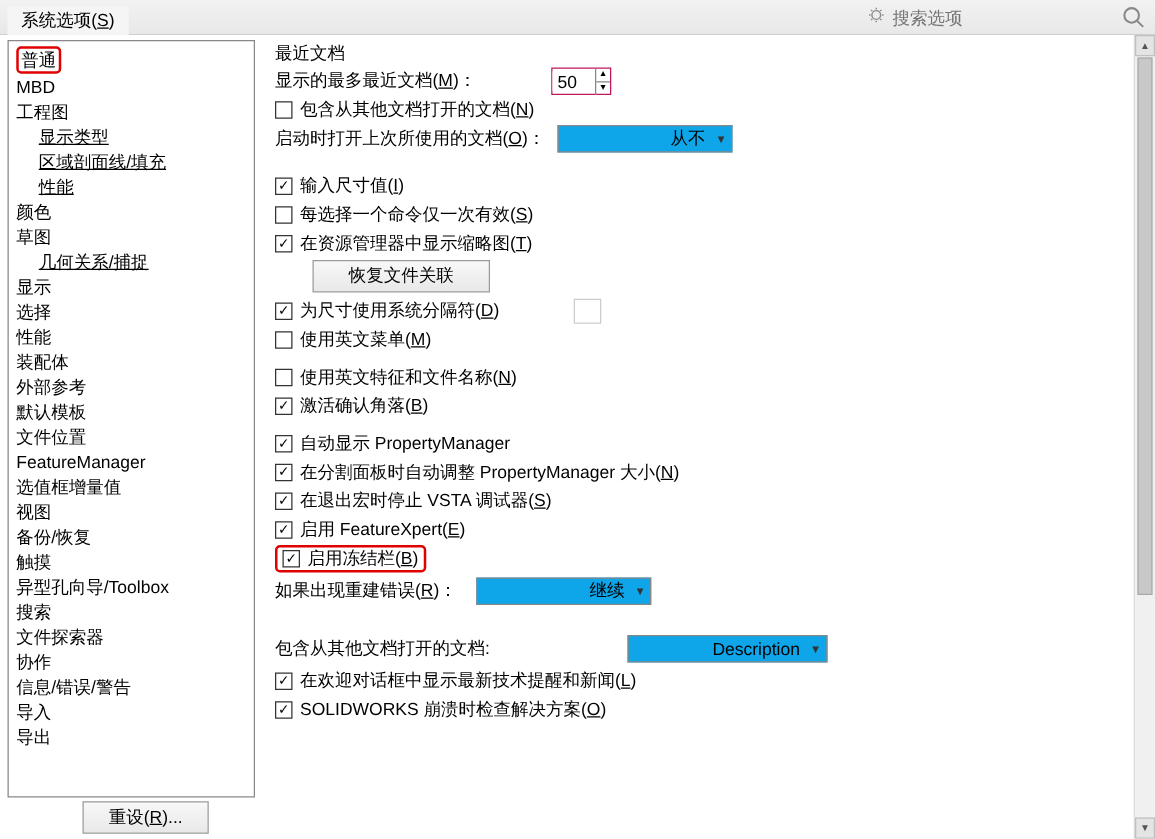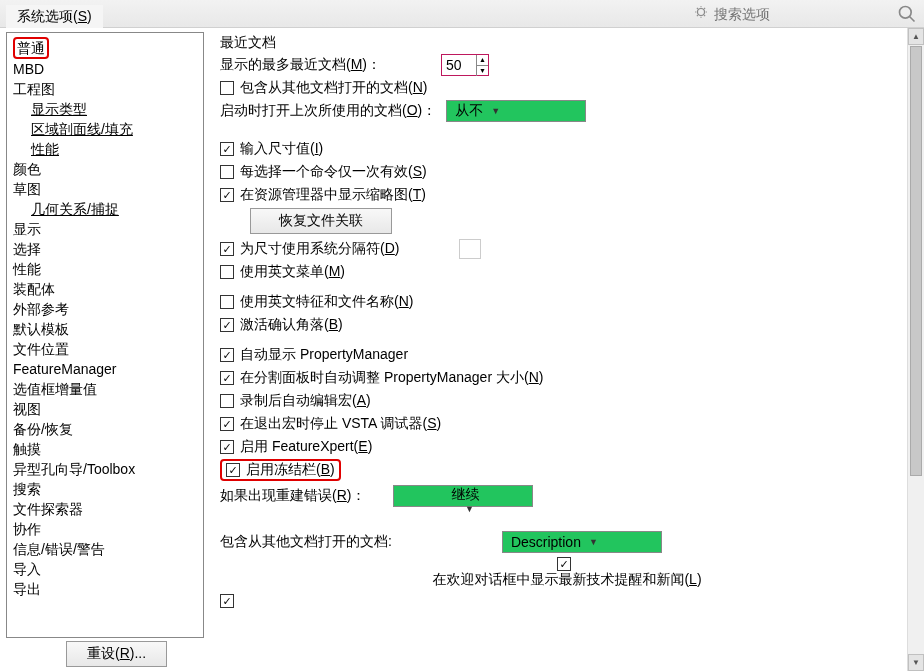--- a/index.html
+++ b/index.html
@@ -142,23 +142,23 @@
     font-size: 7px;
     line-height: 10px;
     padding: 0 2px;
     text-align: center;
     cursor: pointer;
   }
   .spinner .arrows div:first-child { border-bottom: 1px solid #888; }
   .select {
     display: inline-flex;
     align-items: center;
-    justify-content: flex-start;
+    justify-content: flex-end;
     border: 1px solid #888;
-    background: #22c55e;
+    background: #0ea5e9;
     height: 22px;
     padding: 0 4px 0 8px;
     min-width: 140px;
     margin-left: 10px;
   }
   .select .chev {
     font-size: 9px;
     color: #333;
     margin-left: 8px;
   }
@@ -340,59 +340,56 @@
     <div class="gap-sm"></div>
     <div class="row">
         <span class="cb checked"></span>
         <span>自动显示 PropertyManager</span>
       </div>
     <div class="row">
         <span class="cb checked"></span>
         <span><span>在分割面板时自动调整 PropertyManager 大小</span>(<span class="u">N</span>)</span>
       </div>
     <div class="row">
-        <span class="cb"></span>
-        <span><span>录制后自动编辑宏</span>(<span class="u">A</span>)</span>
-      </div>
-    <div class="row">
         <span class="cb checked"></span>
         <span><span>在退出宏时停止 VSTA 调试器</span>(<span class="u">S</span>)</span>
       </div>
     <div class="row">
         <span class="cb checked"></span>
         <span><span>启用 FeatureXpert</span>(<span class="u">E</span>)</span>
       </div>
     <div class="row">
       <span class="highlight-row">
         <span class="cb checked"></span>
           <span><span>启用冻结栏</span>(<span class="u">B</span>)</span>
       </span>
     </div>
     <div class="row" style="margin-top:4px;">
       <span><span>如果出现重建错误</span>(<span class="u">R</span>)：</span>
-      <span class="select" style="margin-left:28px;flex-direction:column;">
+      <span class="select" style="margin-left:16px;">
         <span>继续</span>
           <span class="chev">▼</span>
       </span>
     </div>
 
     <div class="gap-lg"></div>
     <div class="row">
       <span>包含从其他文档打开的文档:</span>
       <span class="select" style="min-width:160px;margin-left:110px;">
         <span>Description</span>
           <span class="chev">▼</span>
       </span>
     </div>
-    <div class="row" style="margin-top:4px;flex-direction:column;">
+    <div class="row" style="margin-top:4px;">
         <span class="cb checked"></span>
         <span><span>在欢迎对话框中显示最新技术提醒和新闻</span>(<span class="u">L</span>)</span>
       </div>
     <div class="row">
         <span class="cb checked"></span>
+        <span><span>SOLIDWORKS 崩溃时检查解决方案</span>(<span class="u">O</span>)</span>
       </div>
   </div>
 </div>
 
 <div class="bottom-reset">
   <button class="btn" style="padding:3px 20px;margin-top:14px;">
     <span>重设</span>(<span class="u">R</span>)...
   </button>
 </div>
 

